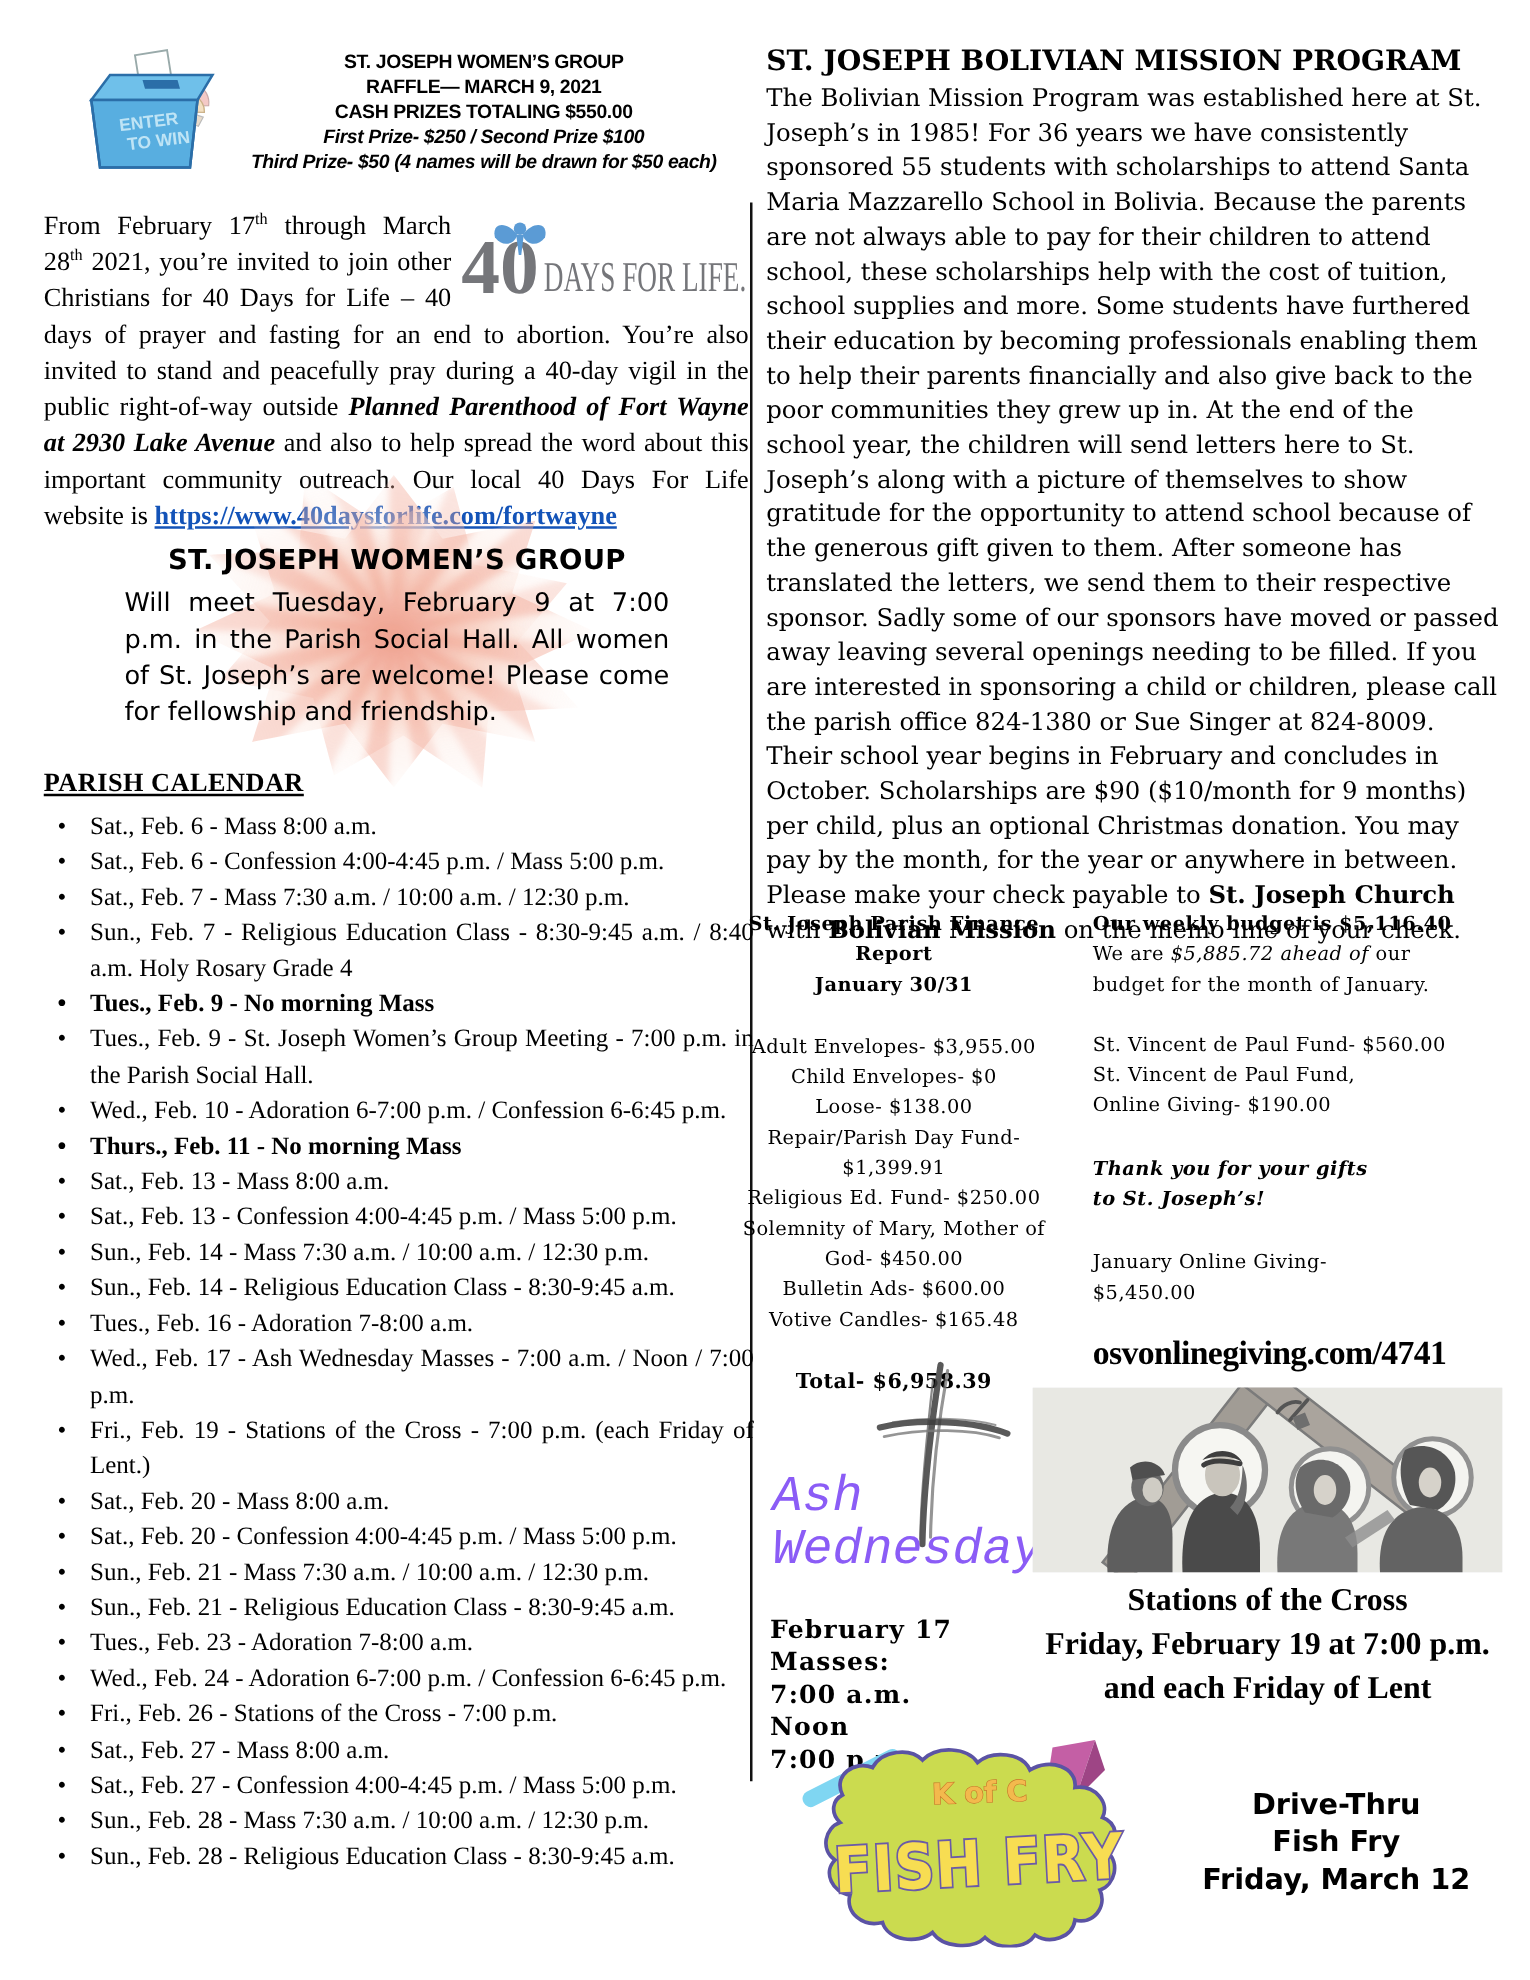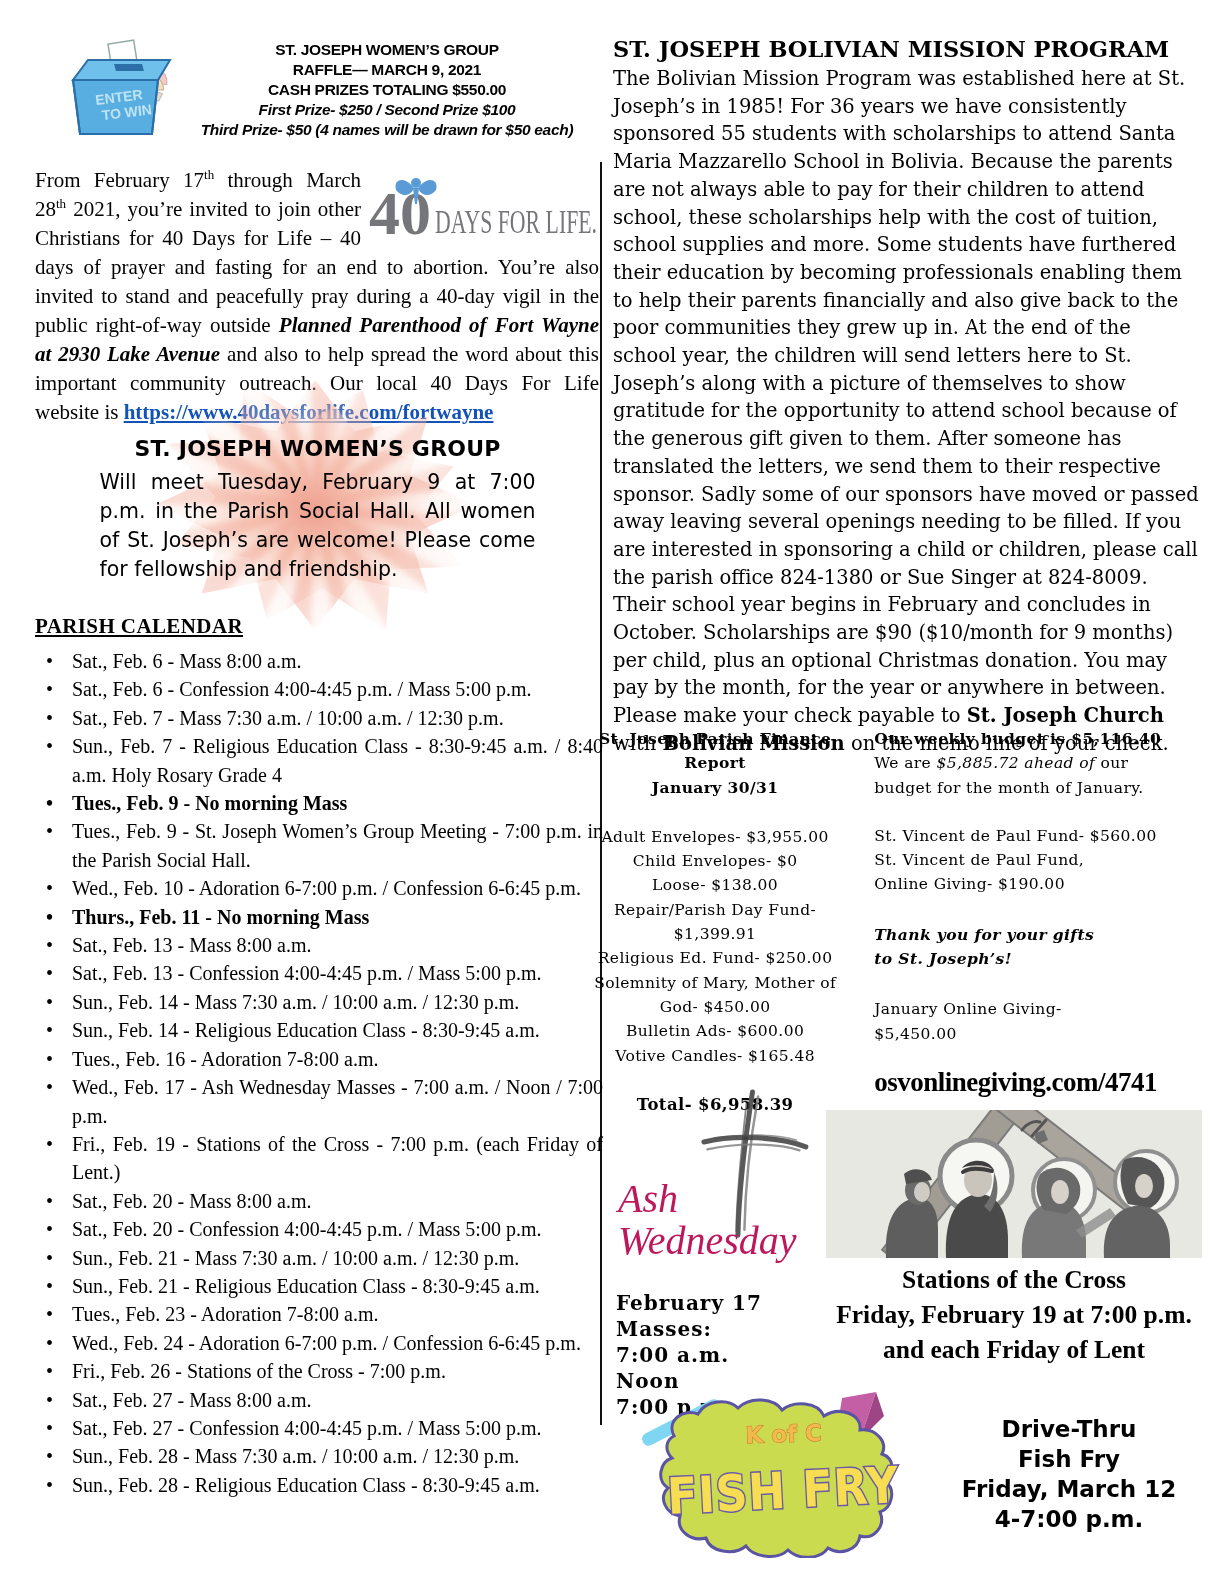--- a/index.html
+++ b/index.html
@@ -68,22 +68,22 @@
   .fin-svdp{margin:24px 0 0 0;}
   .fin-thanks{font-weight:bold;font-style:italic;margin:26px 0 0 0;}
   .fin-jan{margin:26px 0 0 0;}
   .fin-site{font-family:"Liberation Serif",serif;font-weight:bold;font-size:27px;
     letter-spacing:-0.5px;margin-top:24px;}
 
   
   .ash{position:absolute;left:616px;top:1086px;width:204px;}
   .ash-art{position:relative;height:204px;}
   .ash-cross{position:absolute;right:6px;top:0;}
-  .ash-script{position:absolute;left:2px;top:92px;color:#be185d;
-    font-family:Liberation Serif, serif;font-style:italic;font-size:40px;line-height:42px;}
+  .ash-script{position:absolute;left:2px;top:92px;color:#8b5cf6;
+    font-family:Liberation Mono, monospace;font-style:italic;font-size:40px;line-height:42px;}
   .ash-times{text-align:left;font-family:"DejaVu Serif",serif;font-weight:bold;
     font-size:20px;line-height:26px;letter-spacing:1px;}
 
   
   .stations{position:absolute;left:826px;top:1110px;width:376px;text-align:center;}
   .stations-art{display:block;width:376px;height:148px;}
   .stations-caption{font-family:"Liberation Serif",serif;font-weight:bold;
     font-size:25.5px;line-height:35px;margin-top:4px;}
 
   
@@ -308,17 +308,16 @@
       <path d="M224,50 L240,2 L248,26 Z" fill="#9e4585"></path>
       <path d="M38,46 C30,30 48,18 62,24 C70,10 92,8 102,18 C114,6 138,8 146,20 C158,10 182,12 188,26 C204,16 226,24 224,40 C240,38 252,52 246,64 C258,68 260,84 250,92 C260,100 256,118 244,122 C250,136 238,150 224,146 C222,160 204,166 192,158 C184,170 162,170 152,160 C142,170 118,168 110,156 C98,166 74,162 70,148 C54,152 40,140 44,126 C30,124 22,108 32,98 C20,90 24,72 36,68 C28,60 30,50 38,46 Z" fill="#cbdb4f" stroke="#5b53a4" stroke-width="3"></path>
       <text x="148" y="52" text-anchor="middle" font-family="DejaVu Sans, sans-serif" font-weight="bold" font-size="23" fill="#f3b94d" stroke="#c8762a" stroke-width="1" paint-order="stroke" transform="rotate(-2 148 52)">K of C</text>
       <text x="148" y="118" text-anchor="middle" font-family="DejaVu Sans, sans-serif" font-weight="bold" font-size="50" fill="#f7dd52" stroke="#6a5aa8" stroke-width="3" paint-order="stroke" letter-spacing="1" textLength="232" lengthAdjust="spacingAndGlyphs" transform="rotate(-3 148 118)">FISH FRY</text>
     </svg>
     <div class="ff-text">
 
     <div>Drive-Thru</div>
         <div>Fish Fry</div>
         <div>Friday, March 12</div>
-        <div>4-7:00 p.m.</div>
       </div>
   </div>
 
 </div>
 
 </body></html>

